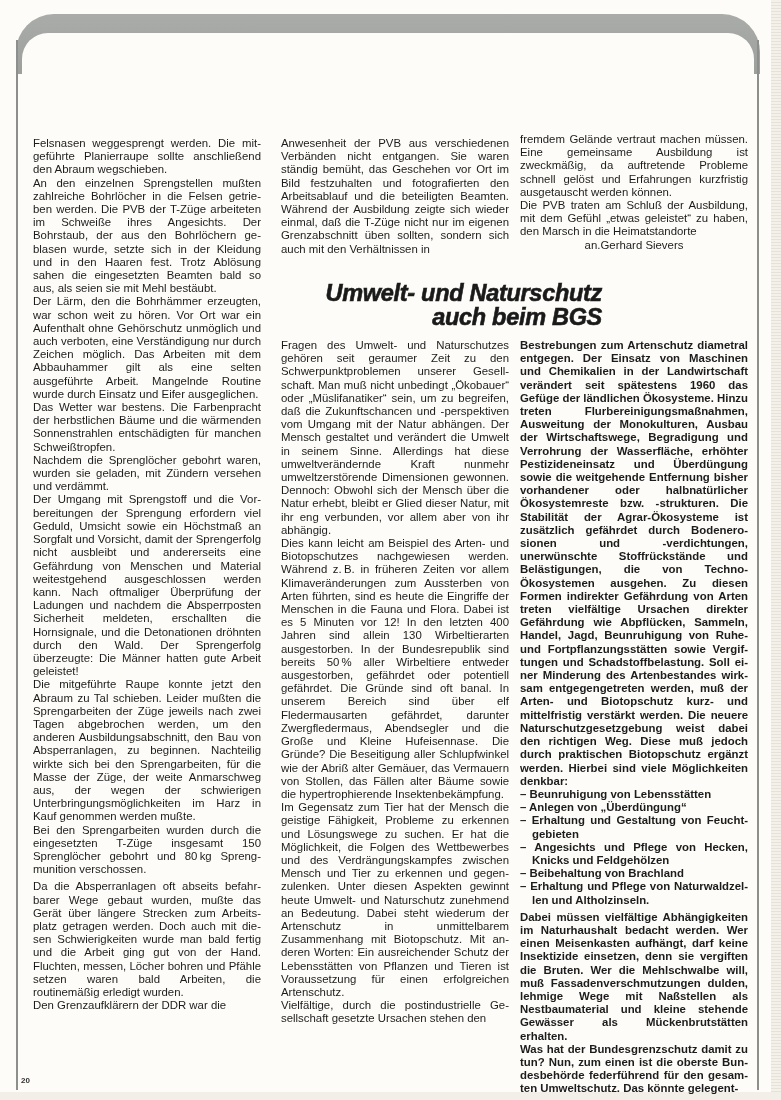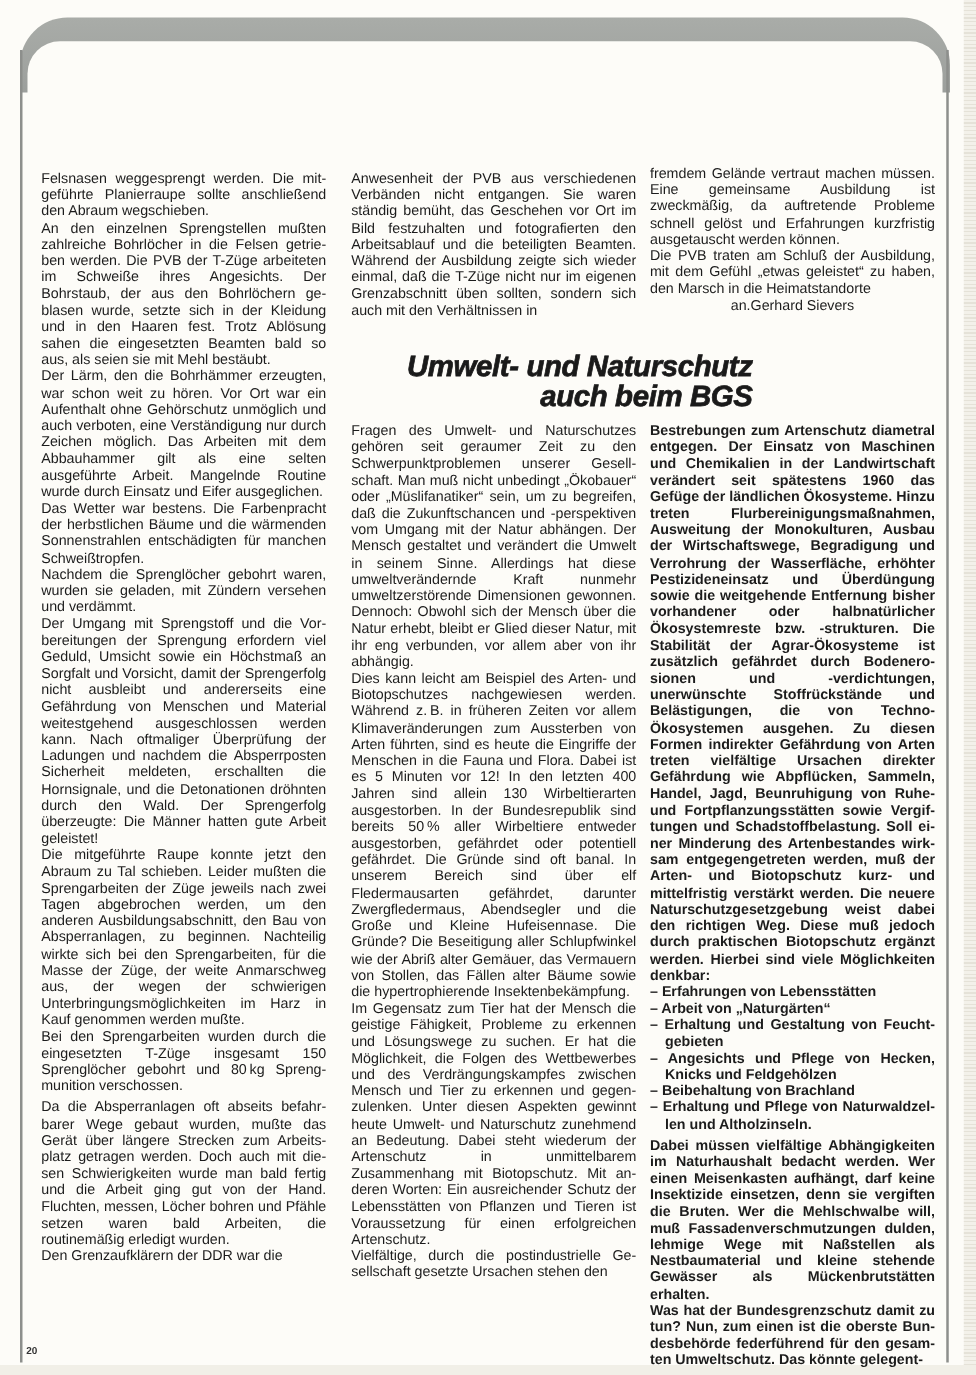--- a/index.html
+++ b/index.html
@@ -102,22 +102,22 @@
 <div class="col col2">
   <p>Fragen des Umwelt- und Naturschutzes gehören seit geraumer Zeit zu den Schwerpunktproblemen unserer Gesell­schaft. Man muß nicht unbedingt „Öko­bauer“ oder „Müslifanatiker“ sein, um zu begreifen, daß die Zukunftschancen und -perspektiven vom Umgang mit der Natur abhängen. Der Mensch gestaltet und ver­ändert die Umwelt in seinem Sinne. Aller­dings hat diese umweltverändernde Kraft nunmehr umweltzerstörende Dimensio­nen gewonnen. Dennoch: Obwohl sich der Mensch über die Natur erhebt, bleibt er Glied dieser Natur, mit ihr eng verbunden, vor allem aber von ihr abhängig.</p>
   <p>Dies kann leicht am Beispiel des Arten- und Biotopschutzes nachgewiesen wer­den. Während z. B. in früheren Zeiten vor allem Klimaveränderungen zum Ausster­ben von Arten führten, sind es heute die Eingriffe der Menschen in die Fauna und Flora. Dabei ist es 5 Minuten vor 12! In den letzten 400 Jahren sind allein 130 Wirbel­tierarten ausgestorben. In der Bundesre­publik sind bereits 50 % aller Wirbeltiere entweder ausgestorben, gefährdet oder potentiell gefährdet. Die Gründe sind oft banal. In unserem Bereich sind über elf Fledermausarten gefährdet, darunter Zwergfledermaus, Abendsegler und die Große und Kleine Hufeisennase. Die Gründe? Die Beseitigung aller Schlupfwin­kel wie der Abriß alter Gemäuer, das Ver­mauern von Stollen, das Fällen alter Bäume sowie die hypertrophierende In­sektenbekämpfung.</p>
   <p>Im Gegensatz zum Tier hat der Mensch die geistige Fähigkeit, Probleme zu erkennen und Lösungswege zu suchen. Er hat die Möglichkeit, die Folgen des Wettbewerbes und des Verdrängungskampfes zwischen Mensch und Tier zu erkennen und gegen­zulenken. Unter diesen Aspekten gewinnt heute Umwelt- und Naturschutz zuneh­mend an Bedeutung. Dabei steht wie­derum der Artenschutz in unmittelbarem Zusammenhang mit Biotopschutz. Mit an­deren Worten: Ein ausreichender Schutz der Lebensstätten von Pflanzen und Tie­ren ist Voraussetzung für einen erfolgrei­chen Artenschutz.</p>
   <p>Vielfältige, durch die postindustrielle Ge­sellschaft gesetzte Ursachen stehen den</p>
 </div>
 
 <div class="col col3">
   <p>Bestrebungen zum Artenschutz diametral entgegen. Der Einsatz von Maschinen und Chemikalien in der Landwirtschaft verän­dert seit spätestens 1960 das Gefüge der ländlichen Ökosysteme. Hinzu treten Flur­bereinigungsmaßnahmen, Ausweitung der Monokulturen, Ausbau der Wirtschafts­wege, Begradigung und Verrohrung der Wasserfläche, erhöhter Pestizideneinsatz und Überdüngung sowie die weitgehende Entfernung bisher vorhandener oder halb­natürlicher Ökosystemreste bzw. -struktu­ren. Die Stabilität der Agrar-Ökosysteme ist zusätzlich gefährdet durch Bodenero­sionen und -verdichtungen, unerwünschte Stoffrückstände und Belästigungen, die von Techno-Ökosystemen ausgehen. Zu diesen Formen indirekter Gefährdung von Arten treten vielfältige Ursachen direkter Gefährdung wie Abpflücken, Sammeln, Handel, Jagd, Beunruhigung von Ruhe- und Fortpflanzungsstätten sowie Vergif­tungen und Schadstoffbelastung. Soll ei­ner Minderung des Artenbestandes wirk­sam entgegengetreten werden, muß der Arten- und Biotopschutz kurz- und mittelfri­stig verstärkt werden. Die neuere Natur­schutzgesetzgebung weist dabei den rich­tigen Weg. Diese muß jedoch durch prakti­schen Biotopschutz ergänzt werden. Hier­bei sind viele Möglichkeiten denkbar:</p>
   <ul>
-    <li>Erfahrungen von Lebensstätten</li>
-    <li>Arbeit von „Naturgärten“</li>
+    <li>Beunruhigung von Lebensstätten</li>
+    <li>Anlegen von „Überdüngung“</li>
     <li>Erhaltung und Gestaltung von Feucht­gebieten</li>
     <li>Angesichts und Pflege von Hecken, Knicks und Feldgehölzen</li>
     <li>Beibehaltung von Brachland</li>
     <li>Erhaltung und Pflege von Naturwaldzel­len und Altholzinseln.</li>
   </ul>
   <p class="gap">Dabei müssen vielfältige Abhängigkeiten im Naturhaushalt bedacht werden. Wer einen Meisenkasten aufhängt, darf keine Insektizide einsetzen, denn sie vergiften die Bruten. Wer die Mehlschwalbe will, muß Fassadenverschmutzungen dulden, lehmige Wege mit Naßstellen als Nestbau­material und kleine stehende Gewässer als Mückenbrutstätten erhalten.</p>
   <p>Was hat der Bundesgrenzschutz damit zu tun? Nun, zum einen ist die oberste Bun­desbehörde federführend für den gesam­ten Umweltschutz. Das könnte gelegent-</p>
 </div>
 
 <div class="page-number">20</div>

